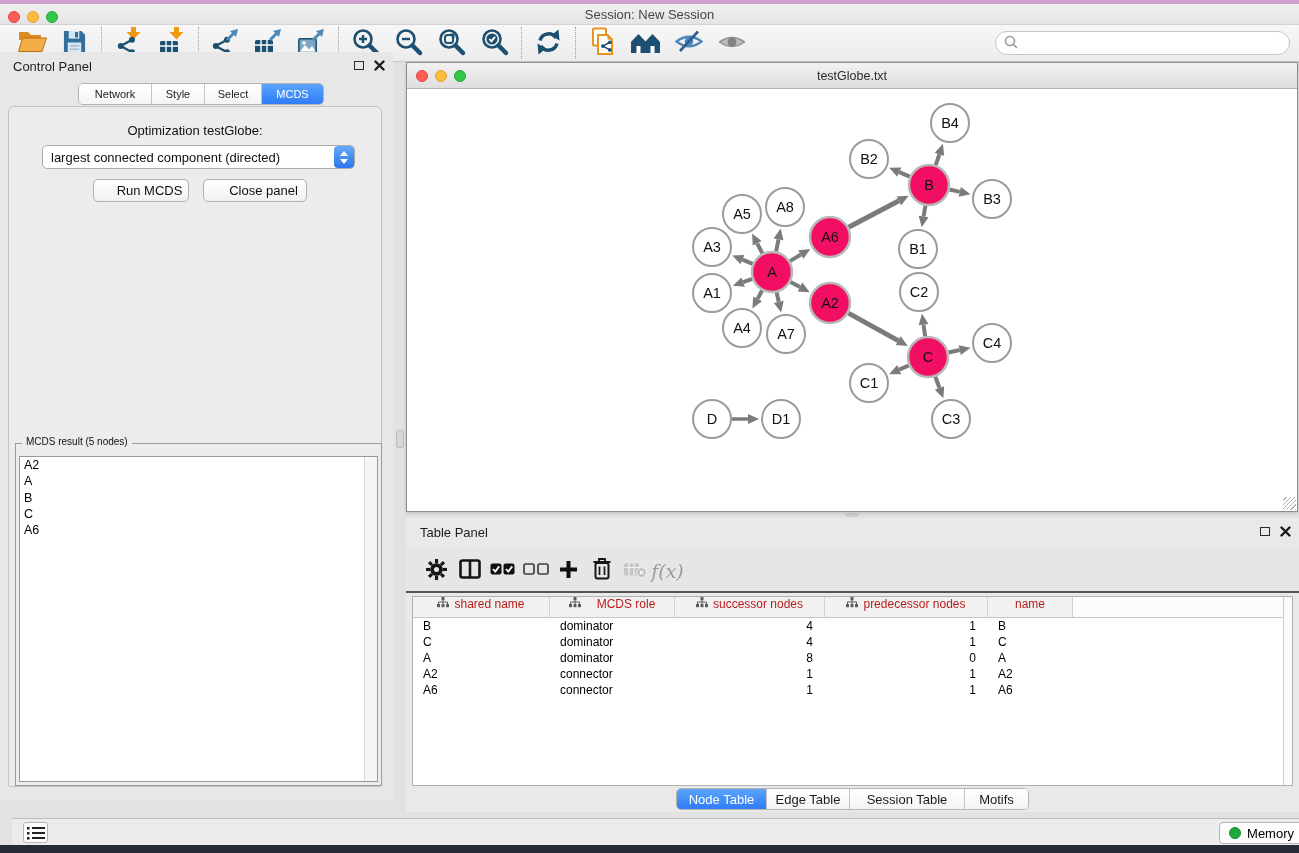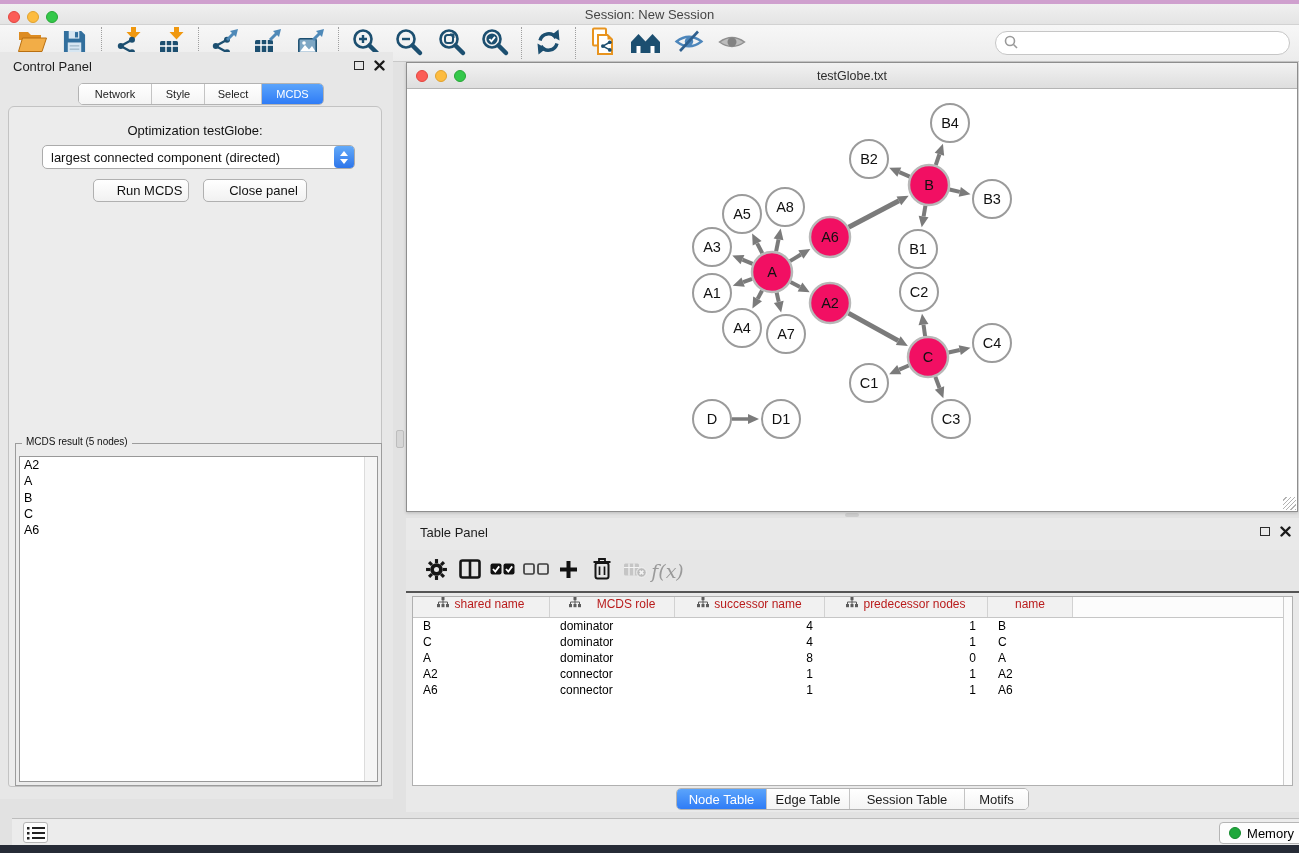--- a/index.html
+++ b/index.html
@@ -549,21 +549,21 @@
         <div class="dt-hcell" style="width: 150px;">
           <span><svg width="12" height="11" viewBox="0 0 12 11">
               <g fill="#5c5c5c">
                 <rect x="4.5" y="0" width="3" height="3.2"></rect>
                 <rect x="0" y="7" width="3" height="3.2"></rect>
                 <rect x="4.5" y="7" width="3" height="3.2"></rect>
                 <rect x="9" y="7" width="3" height="3.2"></rect>
               </g>
               <path d="M6 3 v2 M1.5 7 V5 h9 v2 M6 5 v2" stroke="#5c5c5c" fill="none"></path>
             </svg></span>
-          <span>successor name</span>
+          <span>successor nodes</span>
         </div>
         <div class="dt-hcell" style="width: 163px;">
           <span><svg width="12" height="11" viewBox="0 0 12 11">
               <g fill="#5c5c5c">
                 <rect x="4.5" y="0" width="3" height="3.2"></rect>
                 <rect x="0" y="7" width="3" height="3.2"></rect>
                 <rect x="4.5" y="7" width="3" height="3.2"></rect>
                 <rect x="9" y="7" width="3" height="3.2"></rect>
               </g>
               <path d="M6 3 v2 M1.5 7 V5 h9 v2 M6 5 v2" stroke="#5c5c5c" fill="none"></path>

